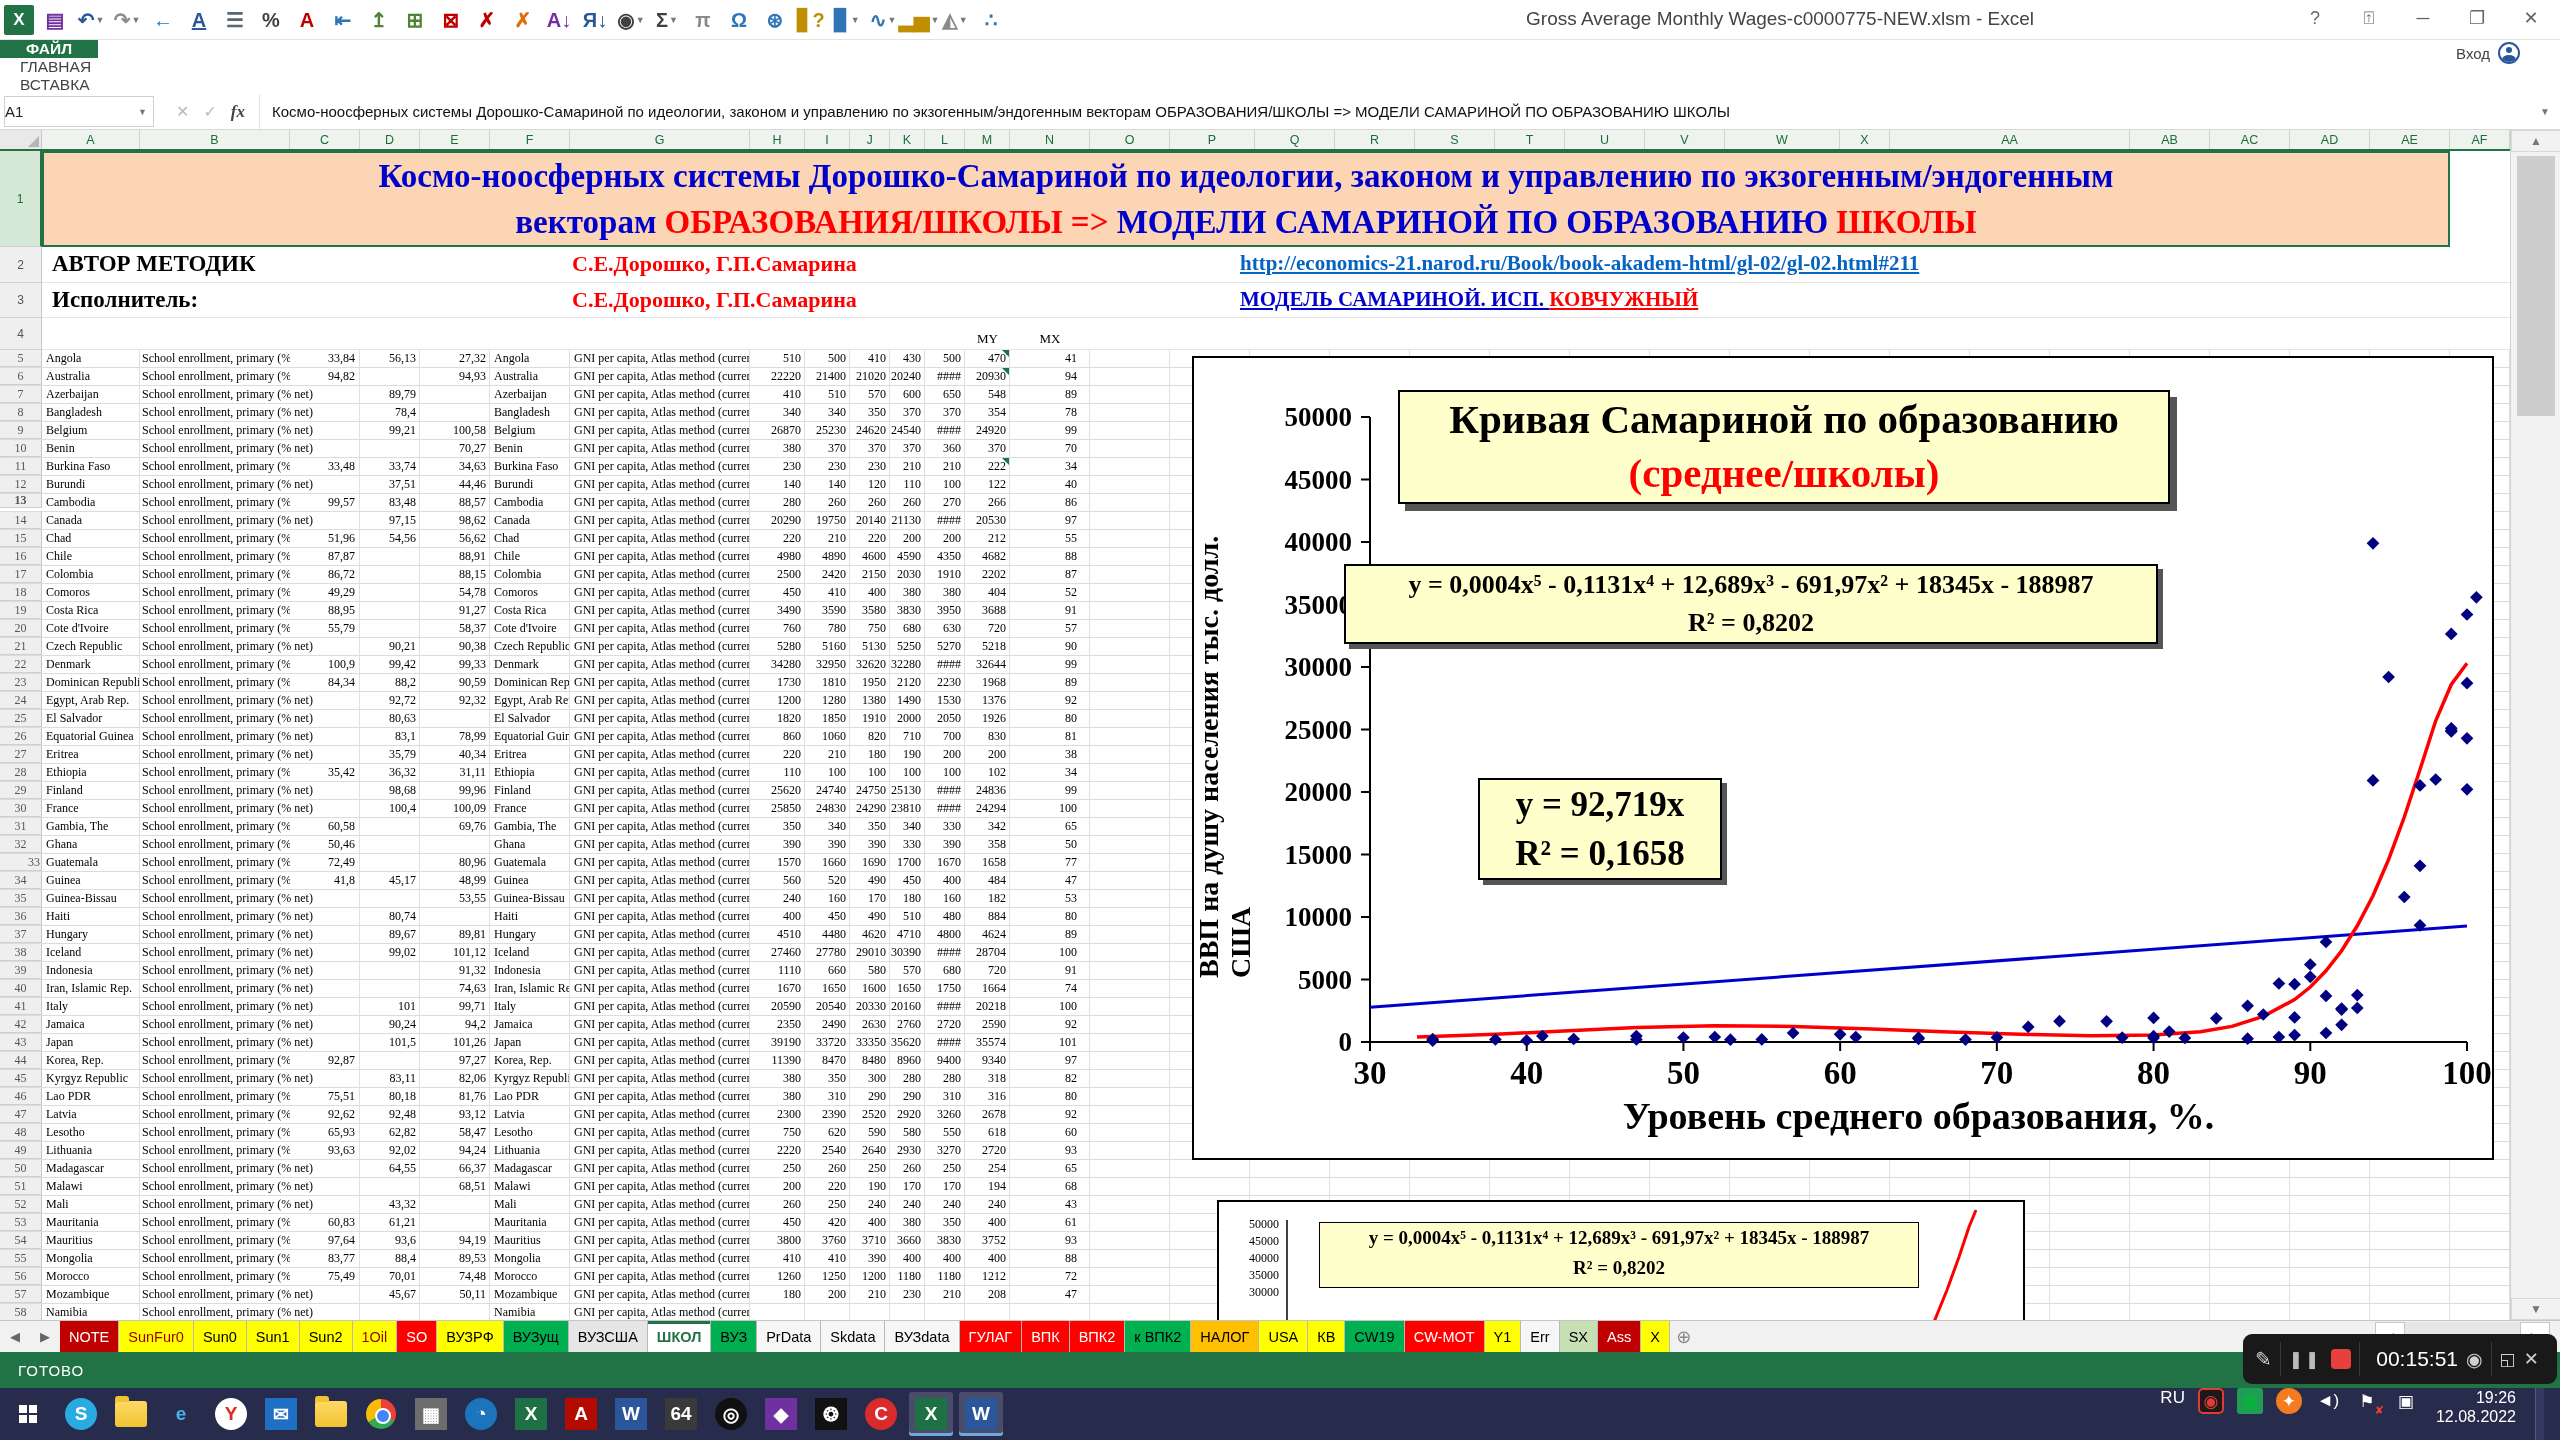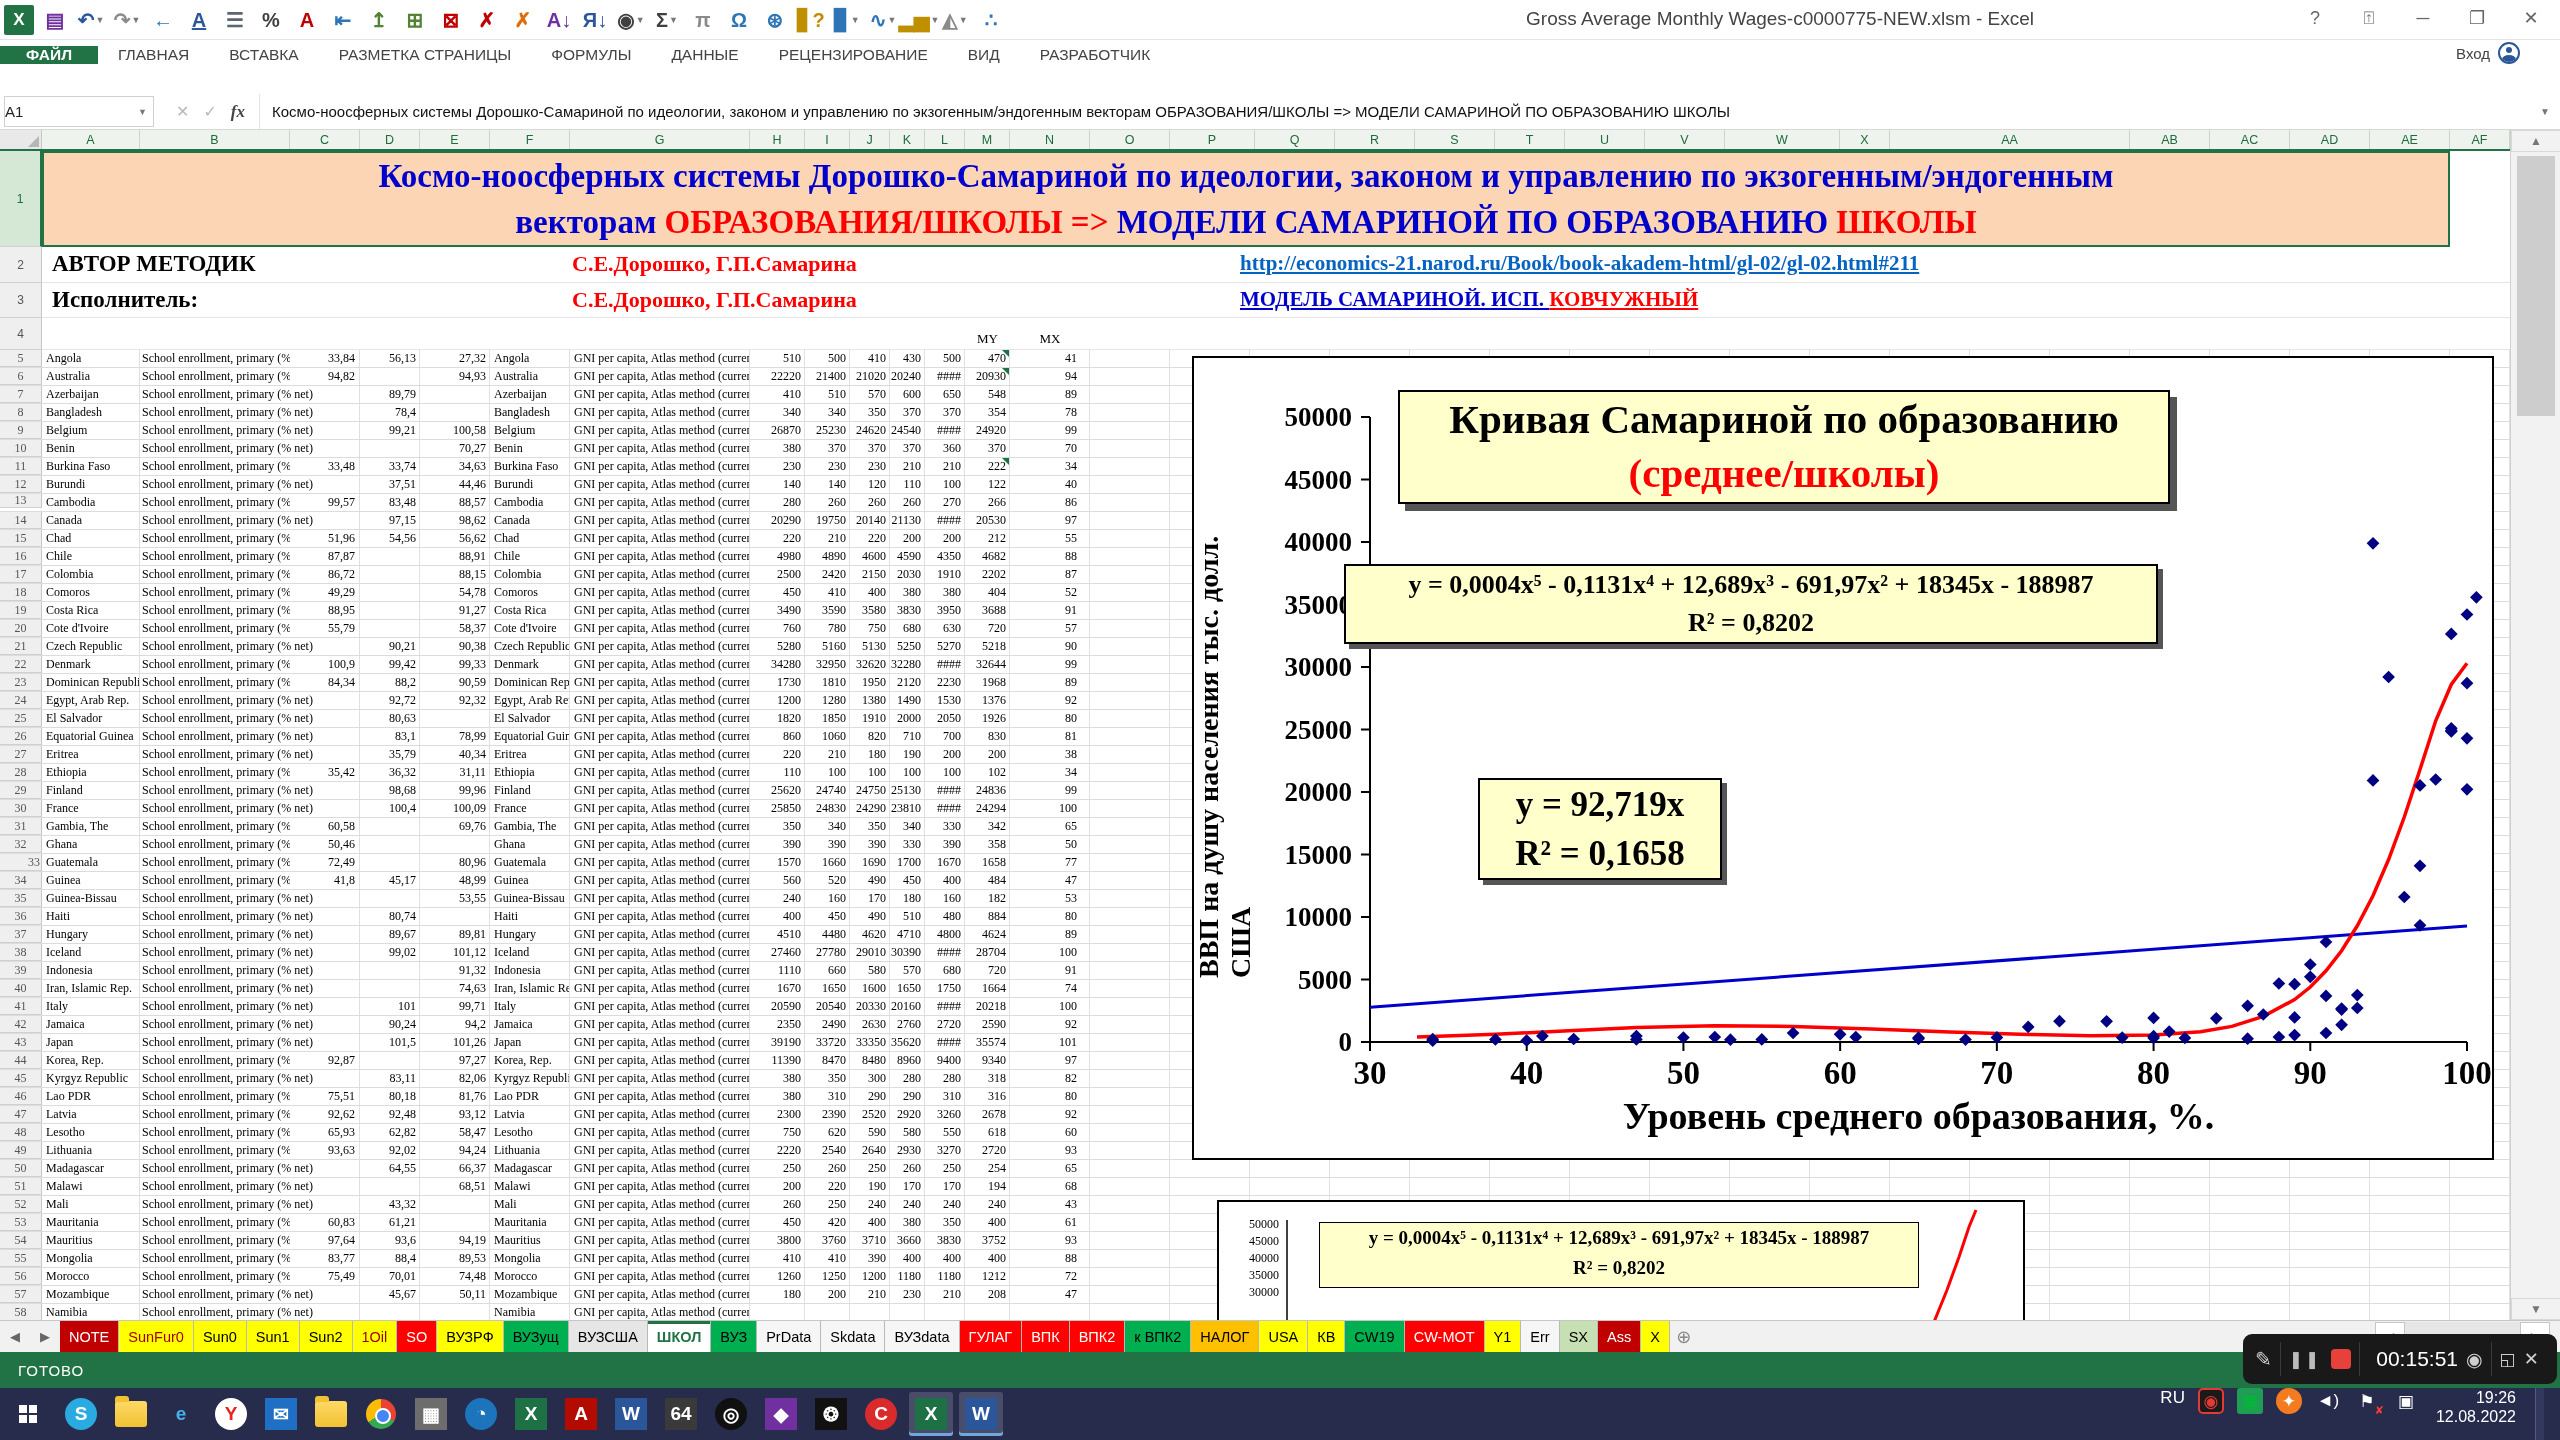--- a/index.html
+++ b/index.html
@@ -9,21 +9,21 @@
   #qat { position:absolute; left:4px; top:2px; height:36px; display:flex; align-items:center; gap:6px; }
   .qicon { width:30px; height:30px; display:flex; align-items:center; justify-content:center; font-size:20px; font-weight:bold; border-radius:2px; position:relative; }
   .qicon .caret { font-size:9px; color:#777; margin-left:1px; }
   .qicon.badge { color:#fff; font-size:17px; }
   .qicon.uline { text-decoration:underline; }
   #win-title { position:absolute; left:1450px; top:8px; width:660px; text-align:center; font-size:19px; color:#444; white-space:nowrap; }
   #win-controls { position:absolute; right:6px; top:2px; display:flex; gap:8px; }
   #win-controls span { width:46px; height:32px; display:flex; align-items:center; justify-content:center; color:#666; font-size:18px; }
   
   #ribbonrow { position:absolute; left:0; top:40px; width:2560px; height:30px; background:#fff; }
-  #ribbon-tabs { display:flex; height:30px; align-items:center; }
+  #ribbon-tabs { display:flex; height:30px; align-items:flex-start;flex-direction:column; }
   .rtab { padding:0 20px; display:flex; align-items:center; font-size:15.5px; color:#444; }
   .rtab.active { background:#217346; color:#fff; font-weight:bold; padding:0 26px; }
   #signin { position:absolute; right:40px; top:42px; display:flex; align-items:center; gap:8px; font-size:15px; color:#444; }
   .avatar { width:22px; height:22px; border:2px solid #2b579a; border-radius:50%; position:relative; overflow:hidden; }
   .avatar::before { content:""; position:absolute; left:6px; top:3px; width:6px; height:6px; border-radius:50%; background:#2b579a; }
   .avatar::after { content:""; position:absolute; left:2px; top:11px; width:14px; height:9px; border-radius:50% 50% 0 0; background:#2b579a; }
   
   #formulabar { position:absolute; left:0; top:94px; width:2560px; height:36px; background:#fff; border-bottom:1px solid #d8d8d8; display:flex; align-items:stretch; }
   #namebox { width:150px; border:1px solid #d0d0d0; margin:2px 0 2px 4px; display:flex; align-items:center; font-size:15px; color:#222; position:relative; }
   #namebox .nb-caret { position:absolute; right:6px; font-size:9px; color:#777; }
@@ -418,21 +418,21 @@
         <div class="cell c-h c-n">140</div>
         <div class="cell c-i c-n">140</div>
         <div class="cell c-j c-n">120</div>
         <div class="cell c-k c-n">110</div>
         <div class="cell c-l c-n">100</div>
         <div class="cell c-m c-n">122</div>
         <div class="cell c-mx">40</div>
         <div class="cell c-fill"></div>
       </div>
       <div class="drow">
-        <div class="rhd" style="height: 14px;">13</div>
+        <div class="rhd" style="height: 14px; font-weight: bold;">13</div>
         <div class="cell c-a">Cambodia</div>
         <div class="cell c-bc">
           <span class="btxt" style="width: 148px; overflow: hidden; white-space: nowrap; display: inline-block;">School enrollment, primary (% net)</span>
           <span class="cval">99,57</span>
         </div>
         <div class="cell c-d c-n">83,48</div>
         <div class="cell c-e c-n">88,57</div>
         <div class="cell c-f">Cambodia</div>
         <div class="cell c-g">GNI per capita, Atlas method (curren</div>
         <div class="cell c-h c-n">280</div>

